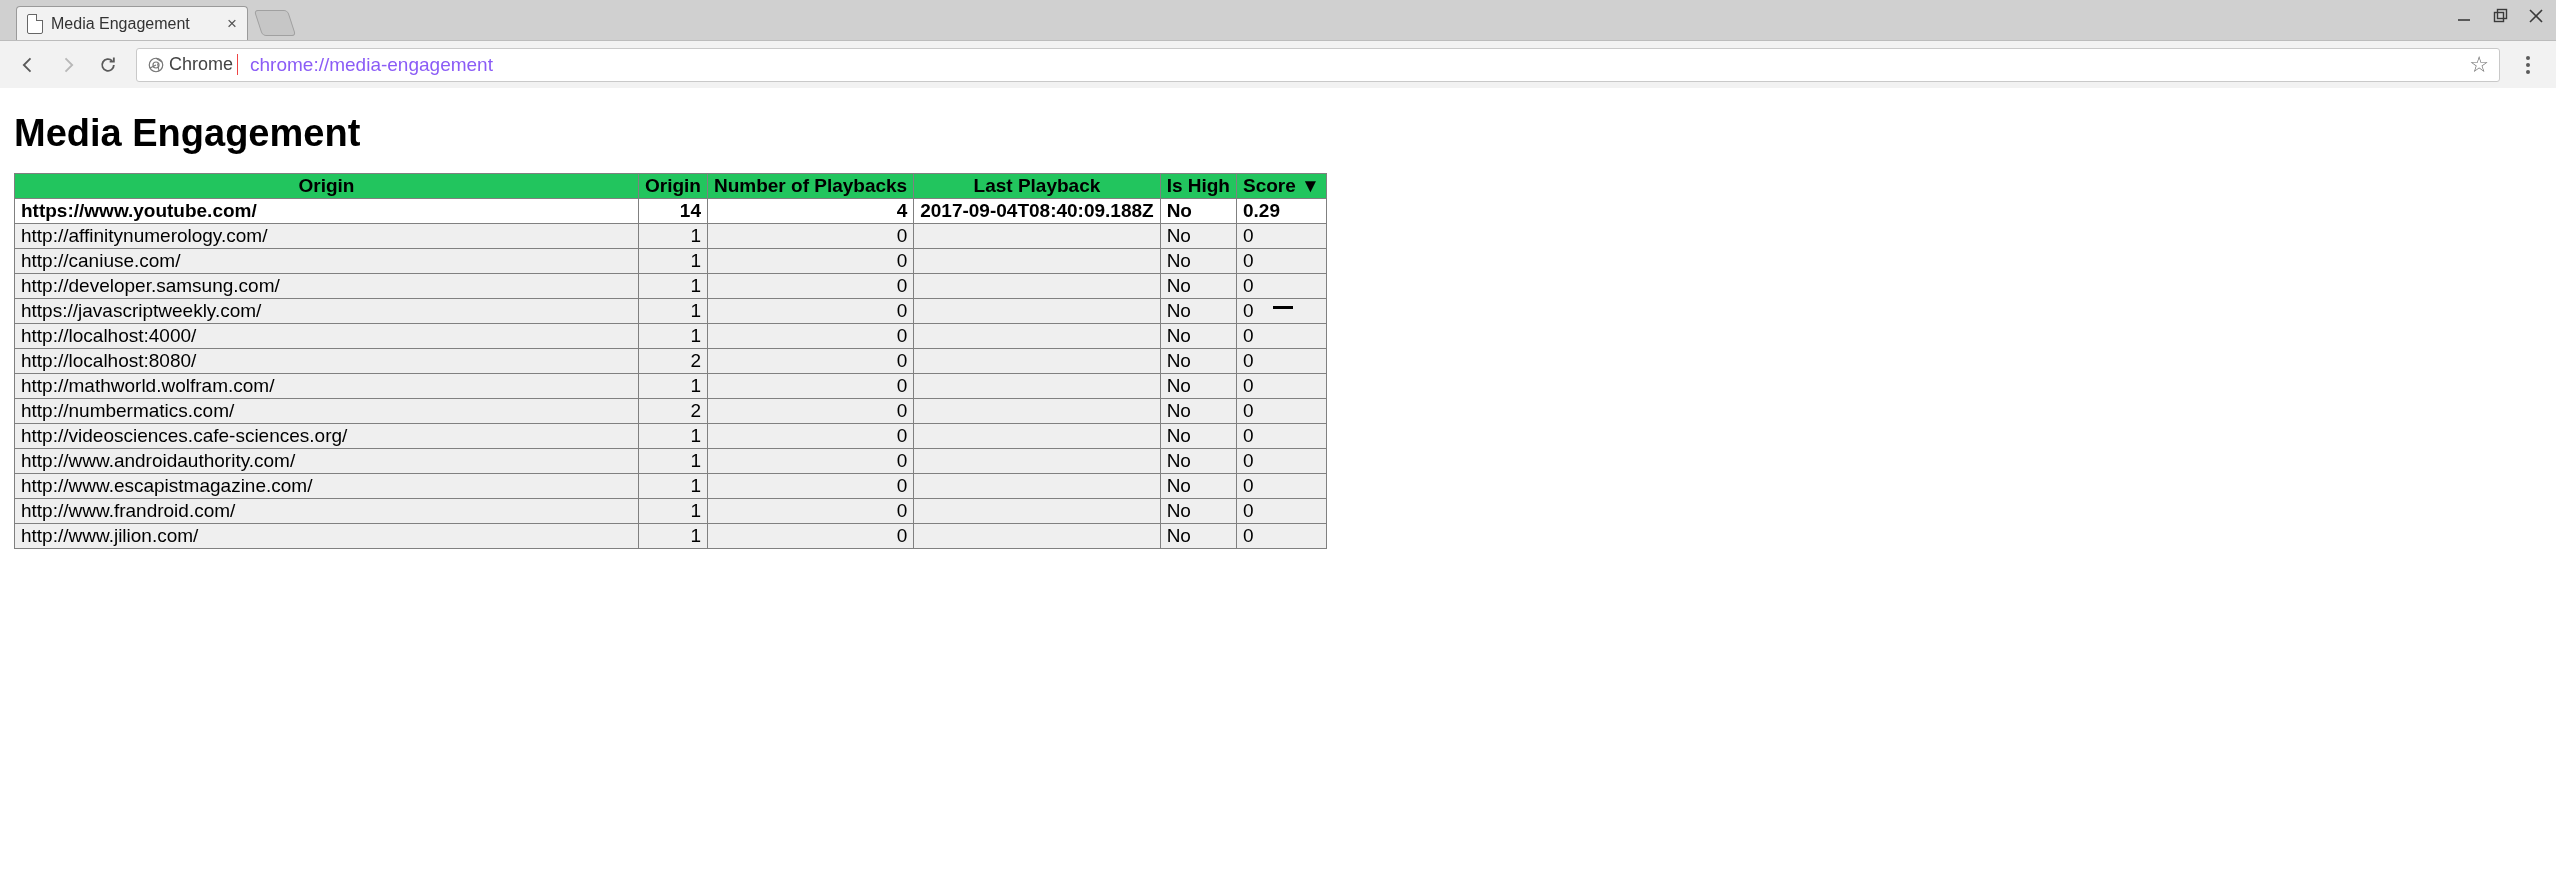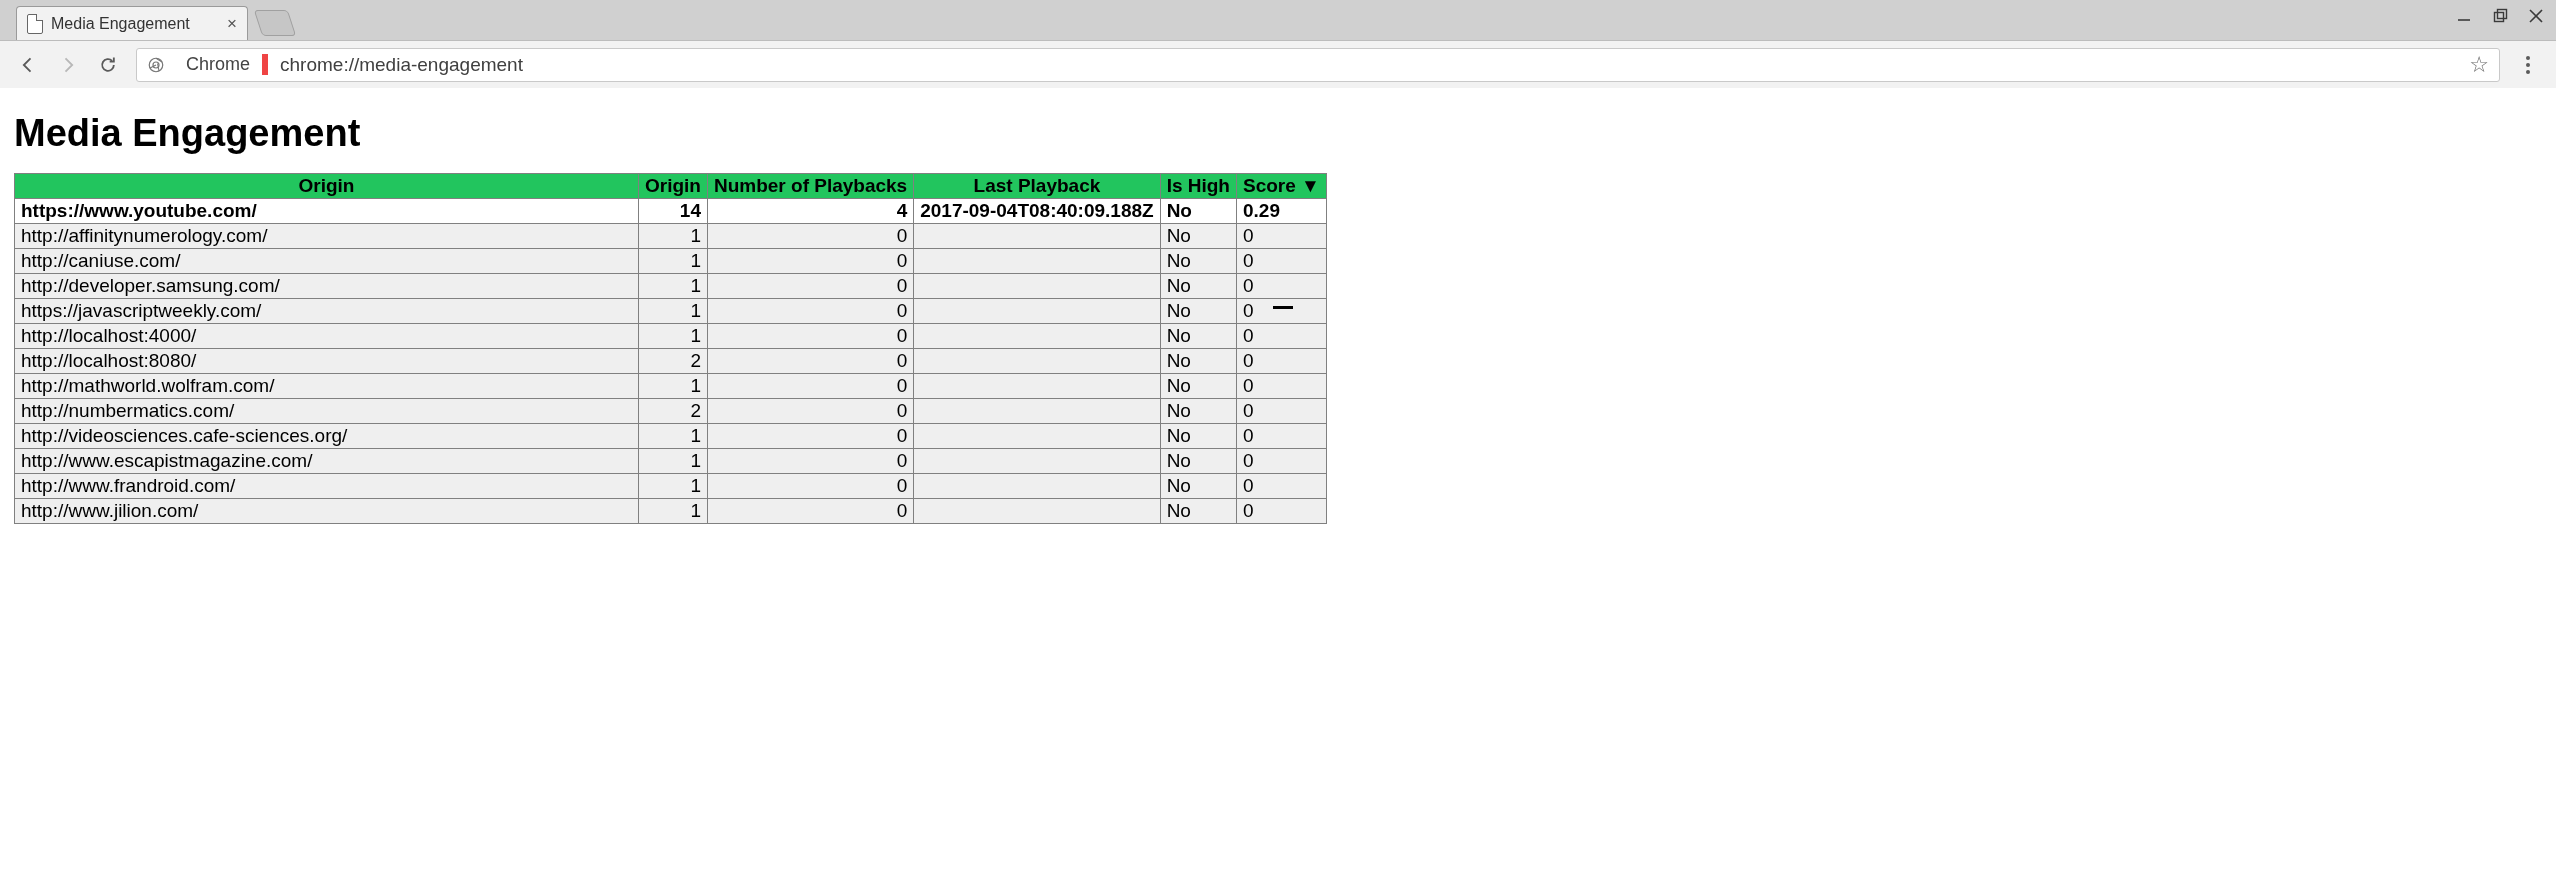--- a/index.html
+++ b/index.html
@@ -105,29 +105,29 @@
     border-radius: 3px;
     display: flex;
     align-items: center;
     padding: 0 10px;
     font-size: 19px;
     color: #333;
   }
   .omnibox .chrome-badge {
     display: flex;
     align-items: center;
-    gap: 21px;
-    padding-right: 12px;
-    border-right: 6px solid #ef4444;
+    gap: 4px;
+    padding-right: 4px;
+    border-right: 1px solid #ef4444;
     margin-right: 12px;
     color: #444;
     font-size: 18px;
   }
   .omnibox .chrome-badge svg { width: 18px; height: 18px; }
-  .omnibox-url { color: #404040; flex: 1; }
+  .omnibox-url { color: #8b5cf6; flex: 1; }
   .omnibox-star { color: #6c6c6c; font-size: 22px; }
   .kebab {
     width: 24px;
     display: flex;
     flex-direction: column;
     align-items: center;
     gap: 3px;
   }
   .kebab span { width: 4px; height: 4px; background: #5a5a5a; border-radius: 50%; }
 
@@ -359,20 +359,28 @@
         </tr>
         <tr>
           <td class="col-origin">http://videosciences.cafe-sciences.org/</td>
           <td class="col-visits">1</td>
           <td class="col-playbacks">0</td>
           <td class="col-last"></td>
           <td class="col-ishigh">No</td>
           <td class="col-score">0</td>
         </tr>
         <tr>
+          <td class="col-origin">http://www.androidauthority.com/</td>
+          <td class="col-visits">1</td>
+          <td class="col-playbacks">0</td>
+          <td class="col-last"></td>
+          <td class="col-ishigh">No</td>
+          <td class="col-score">0</td>
+        </tr>
+        <tr>
           <td class="col-origin">http://www.escapistmagazine.com/</td>
           <td class="col-visits">1</td>
           <td class="col-playbacks">0</td>
           <td class="col-last"></td>
           <td class="col-ishigh">No</td>
           <td class="col-score">0</td>
         </tr>
         <tr>
           <td class="col-origin">http://www.frandroid.com/</td>
           <td class="col-visits">1</td>

